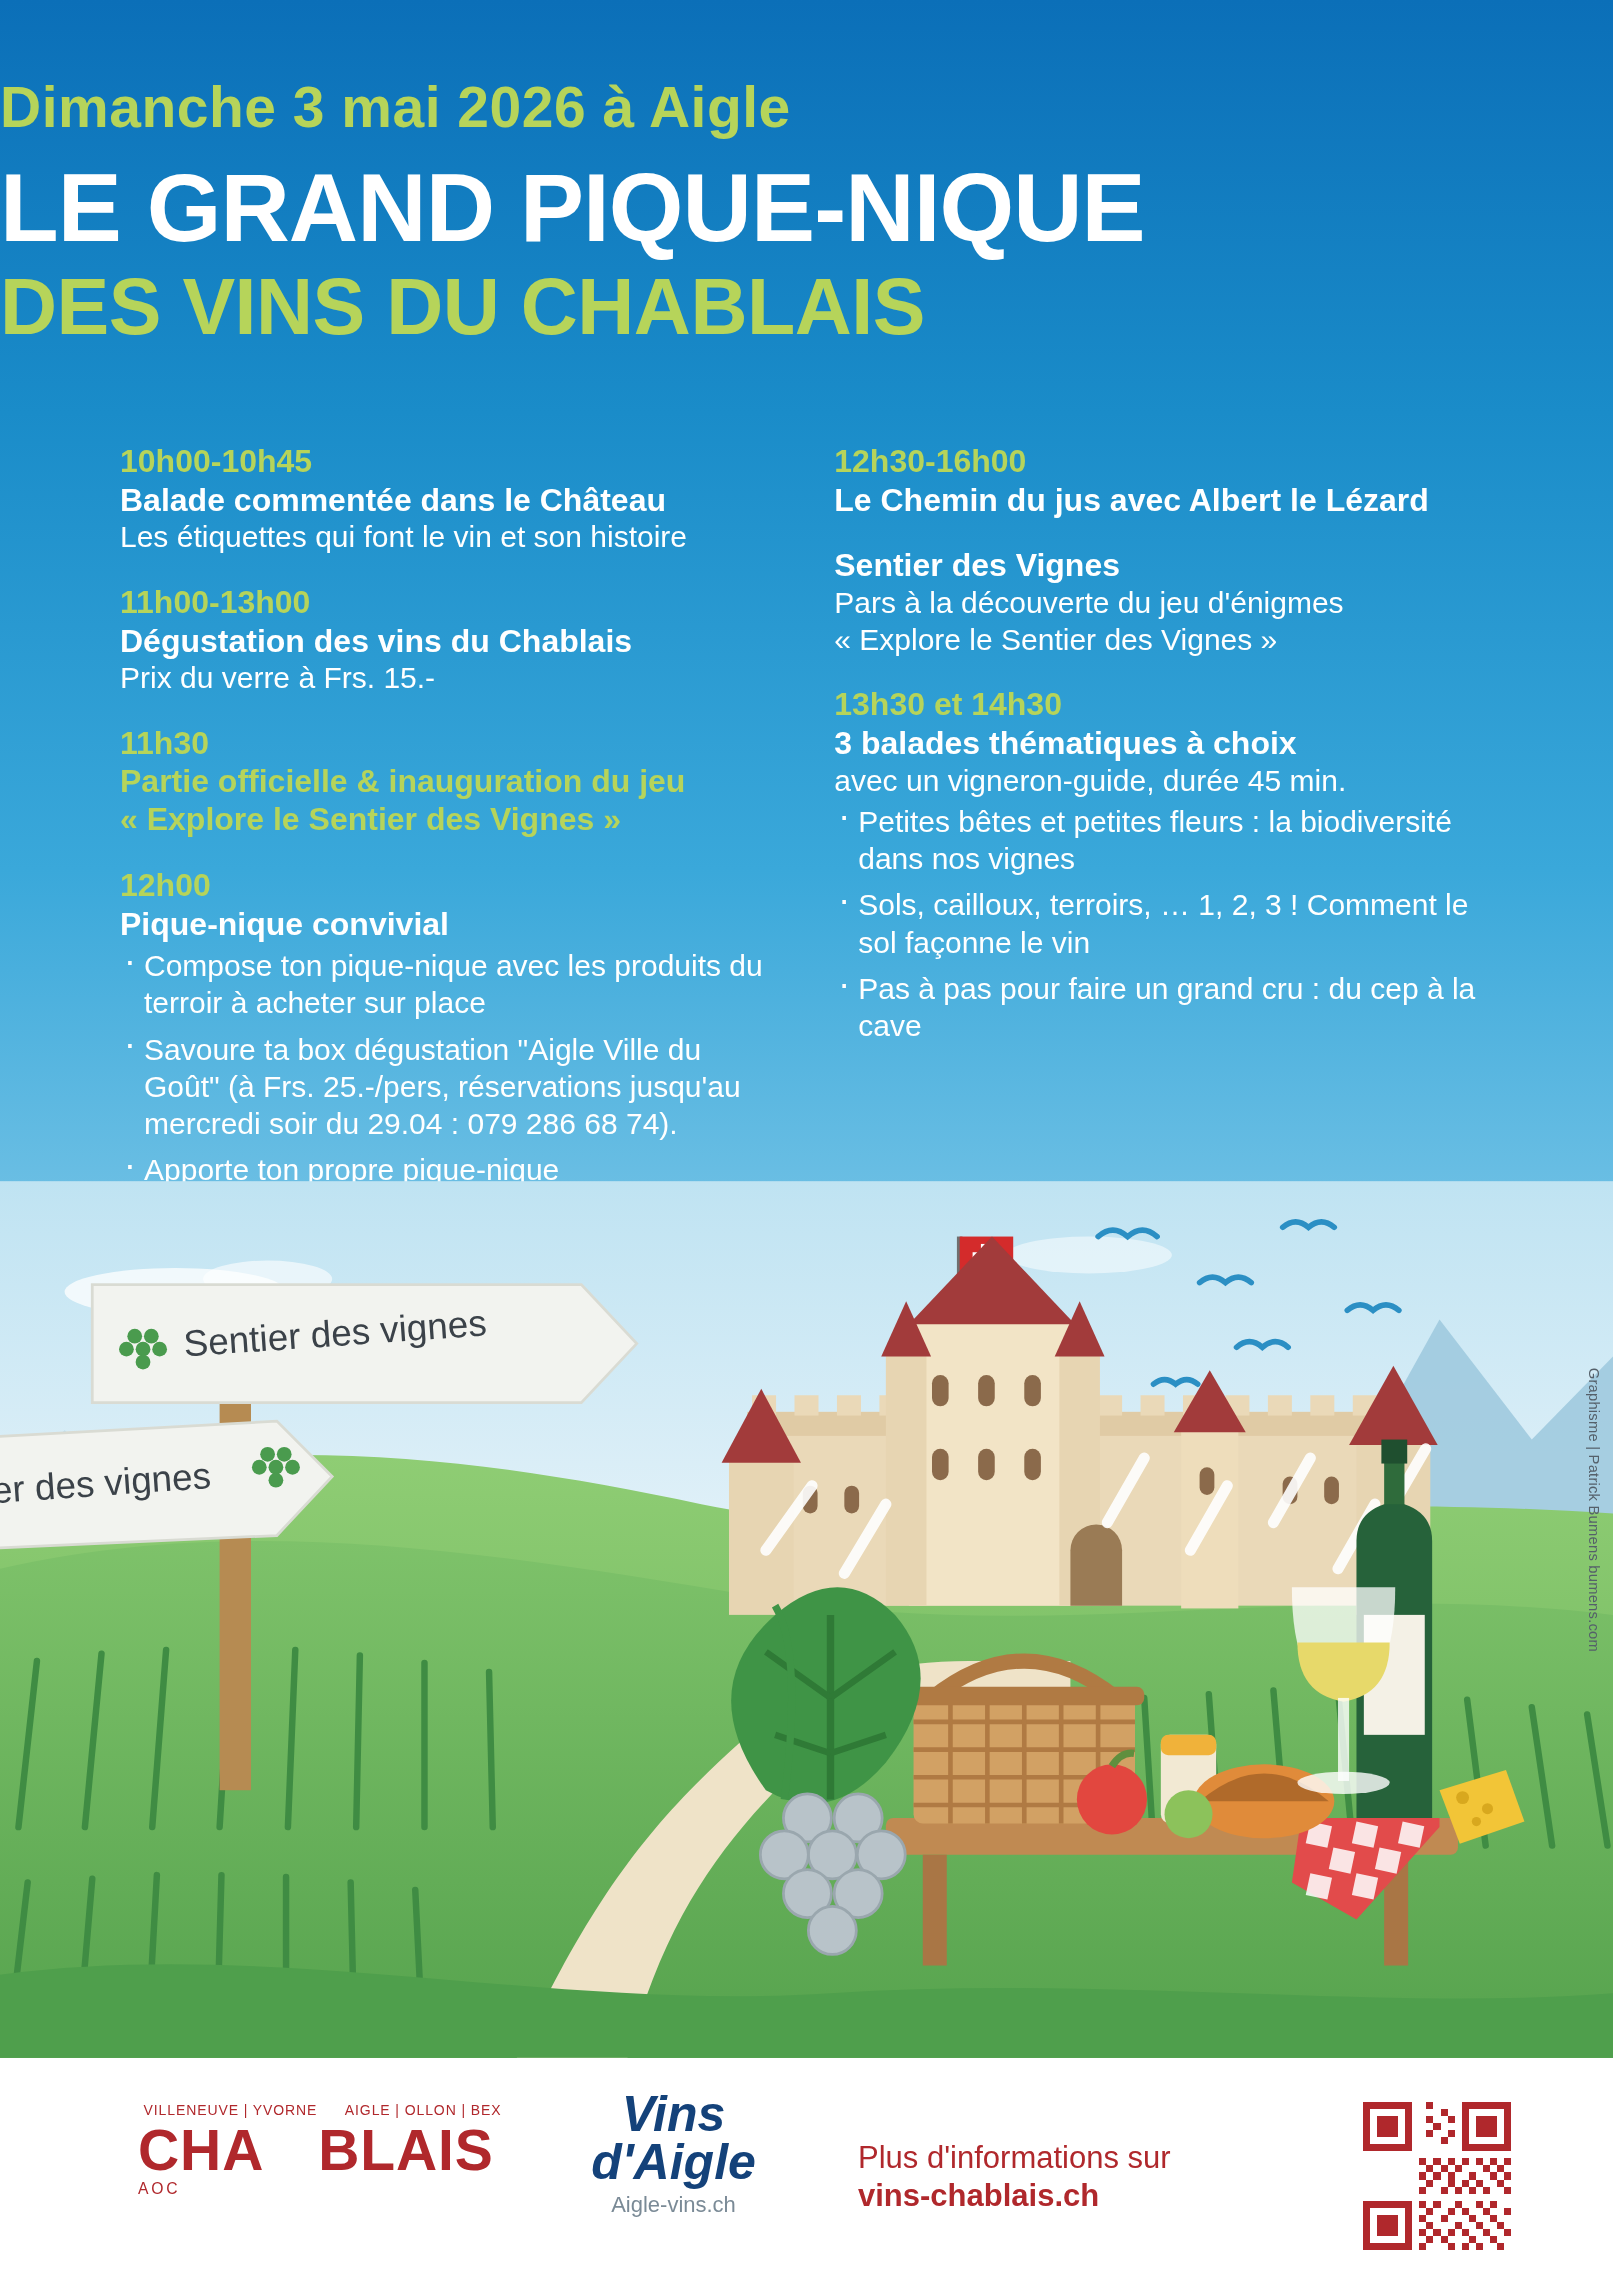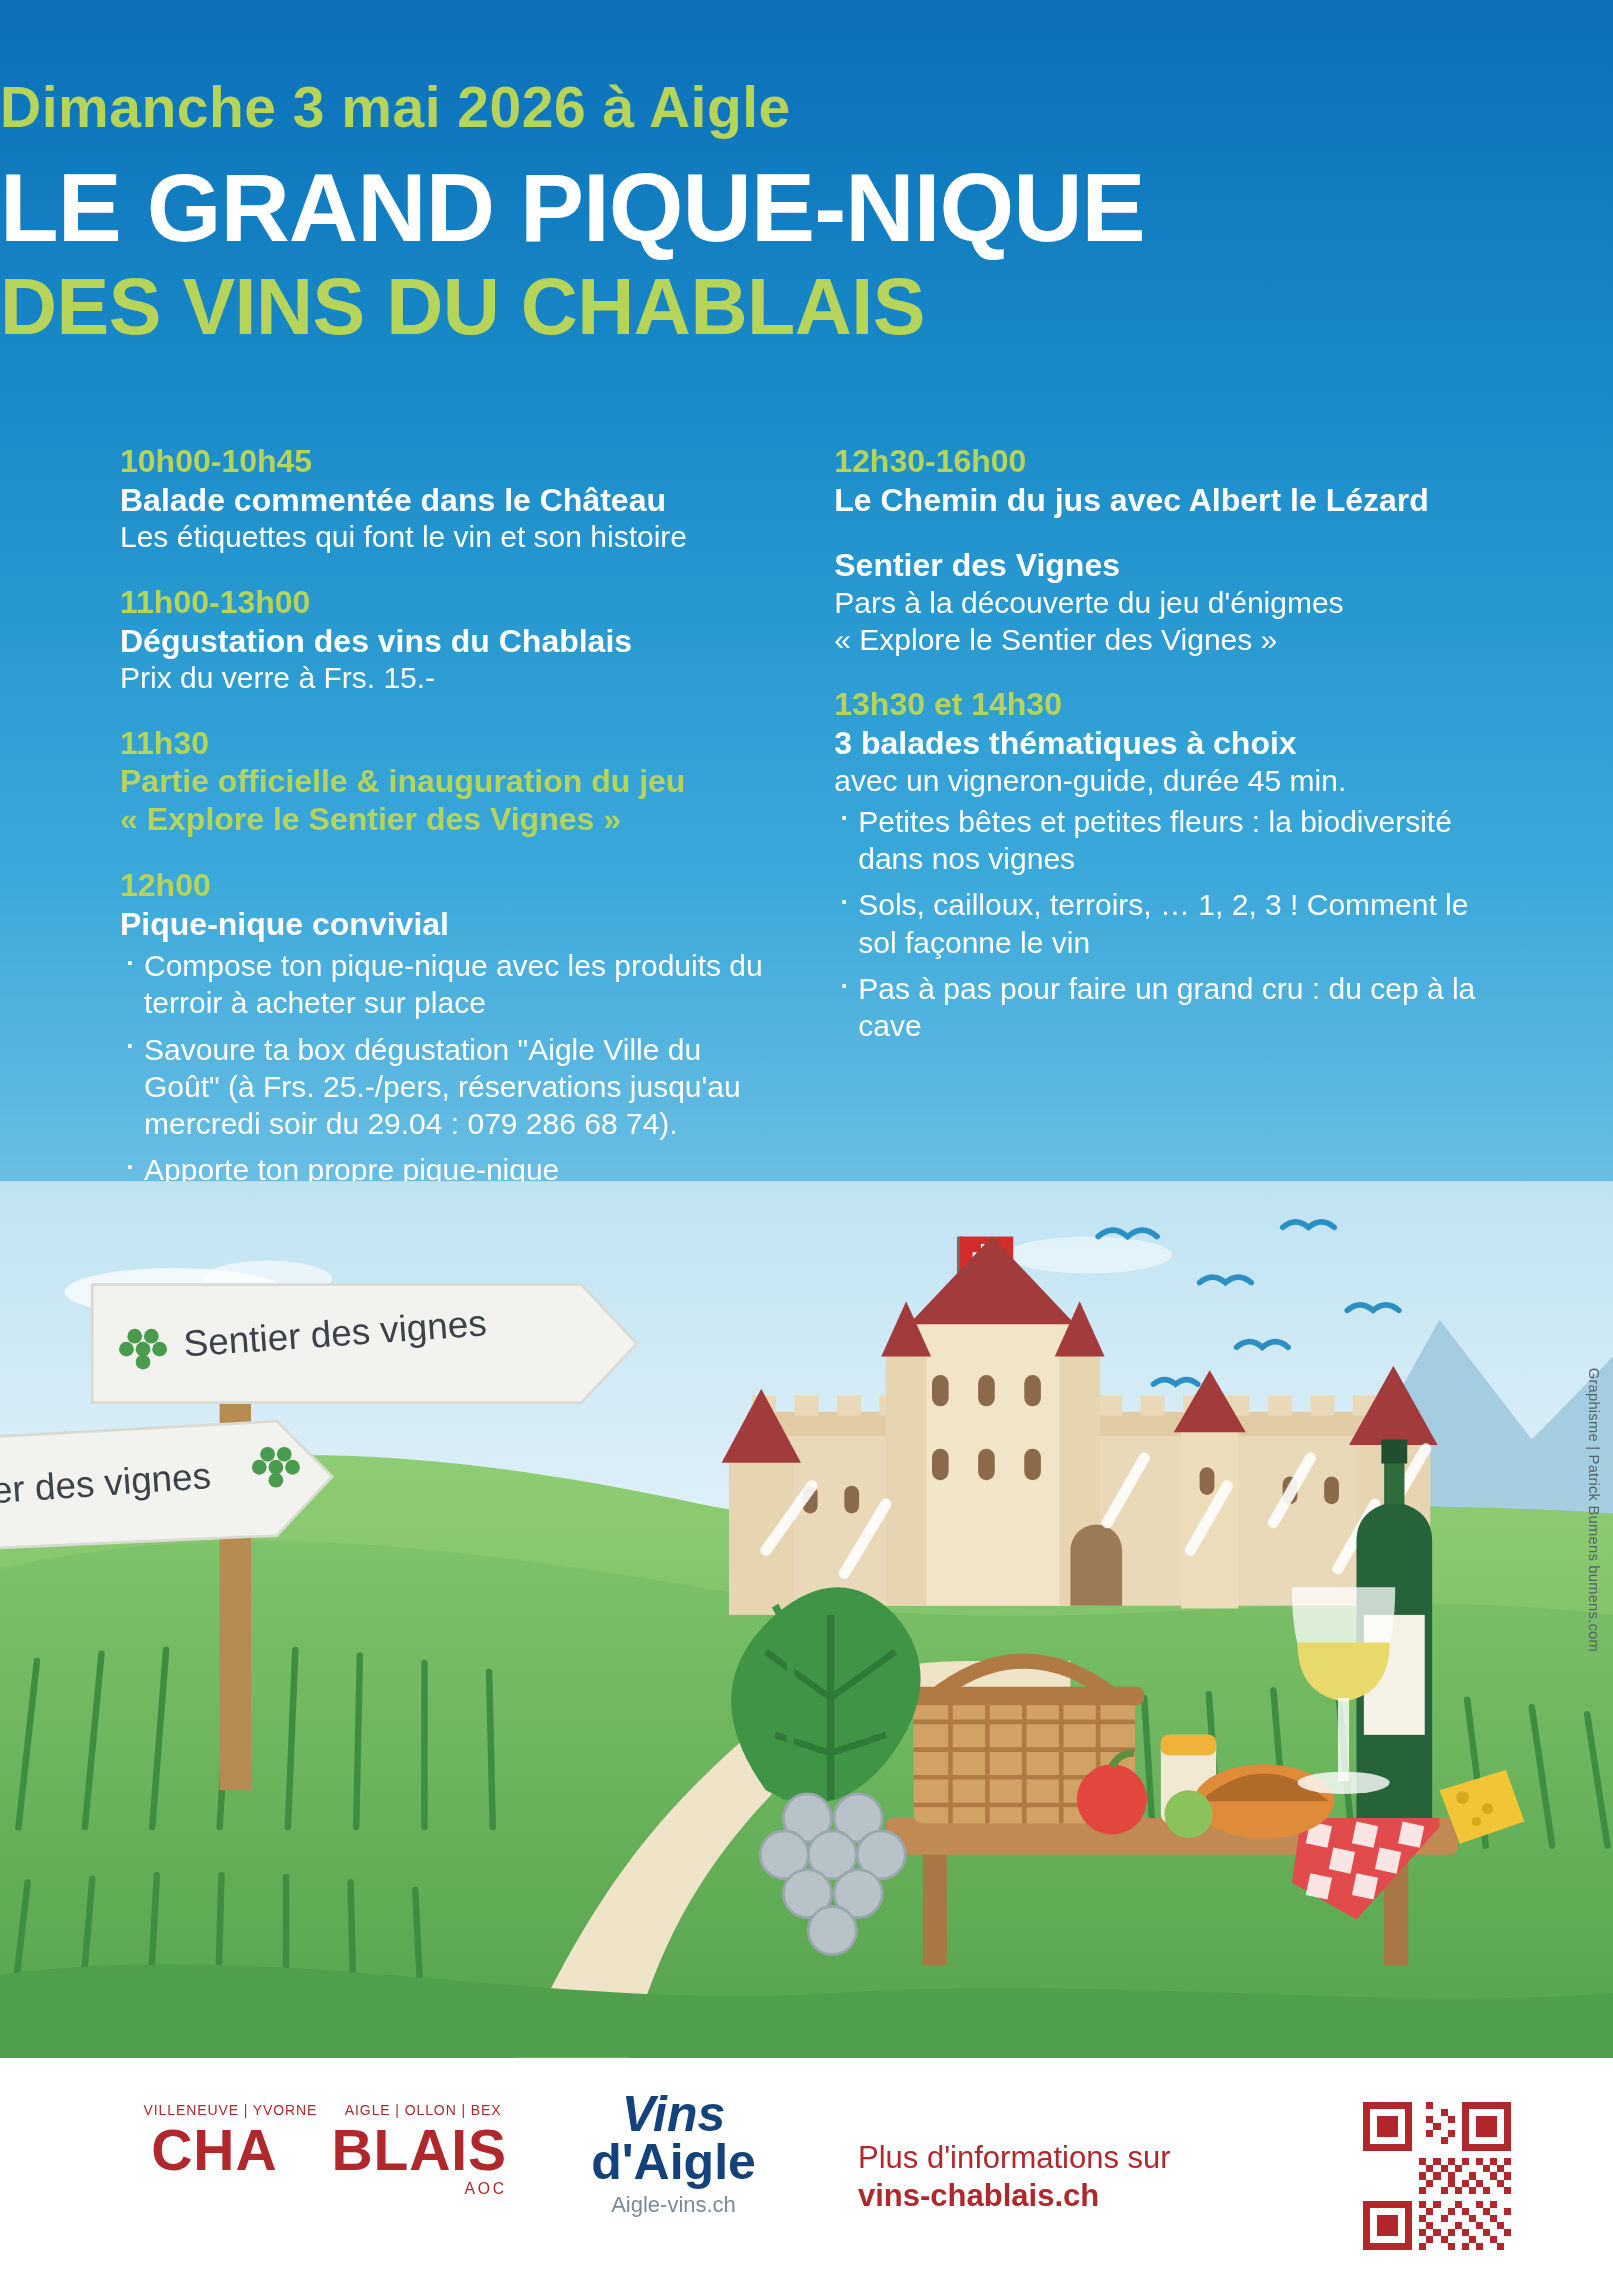--- a/index.html
+++ b/index.html
@@ -152,21 +152,21 @@
   .footer-inner {
     position: relative;
     width: 1613px;
     height: 231px;
   }
   .logo-chablais {
     position: absolute;
     left: 138px;
     top: 44px;
     width: 369px;
-    text-align: right;
+    text-align: left;
     color: #b0282c;
   }
   .chablais-top {
     font-size: 14px;
     letter-spacing: 0.9px;
     color: #b0282c;
     display: flex;
     justify-content: space-between;
     padding: 0 5.5px;
     margin-bottom: 3.7px;
@@ -195,20 +195,21 @@
   .aigle-vins {
     font-size: 50px;
     font-weight: bold;
     font-style: italic;
     color: #14427a;
     line-height: 0.95;
   }
   .aigle-daigle {
     font-size: 50px;
     font-weight: bold;
+    font-style: italic;
     color: #14427a;
     line-height: 0.95;
   }
   .aigle-url {
     font-size: 22px;
     color: #7a8a96;
     margin-top: 5.5px;
   }
   .info-text {
     position: absolute;

